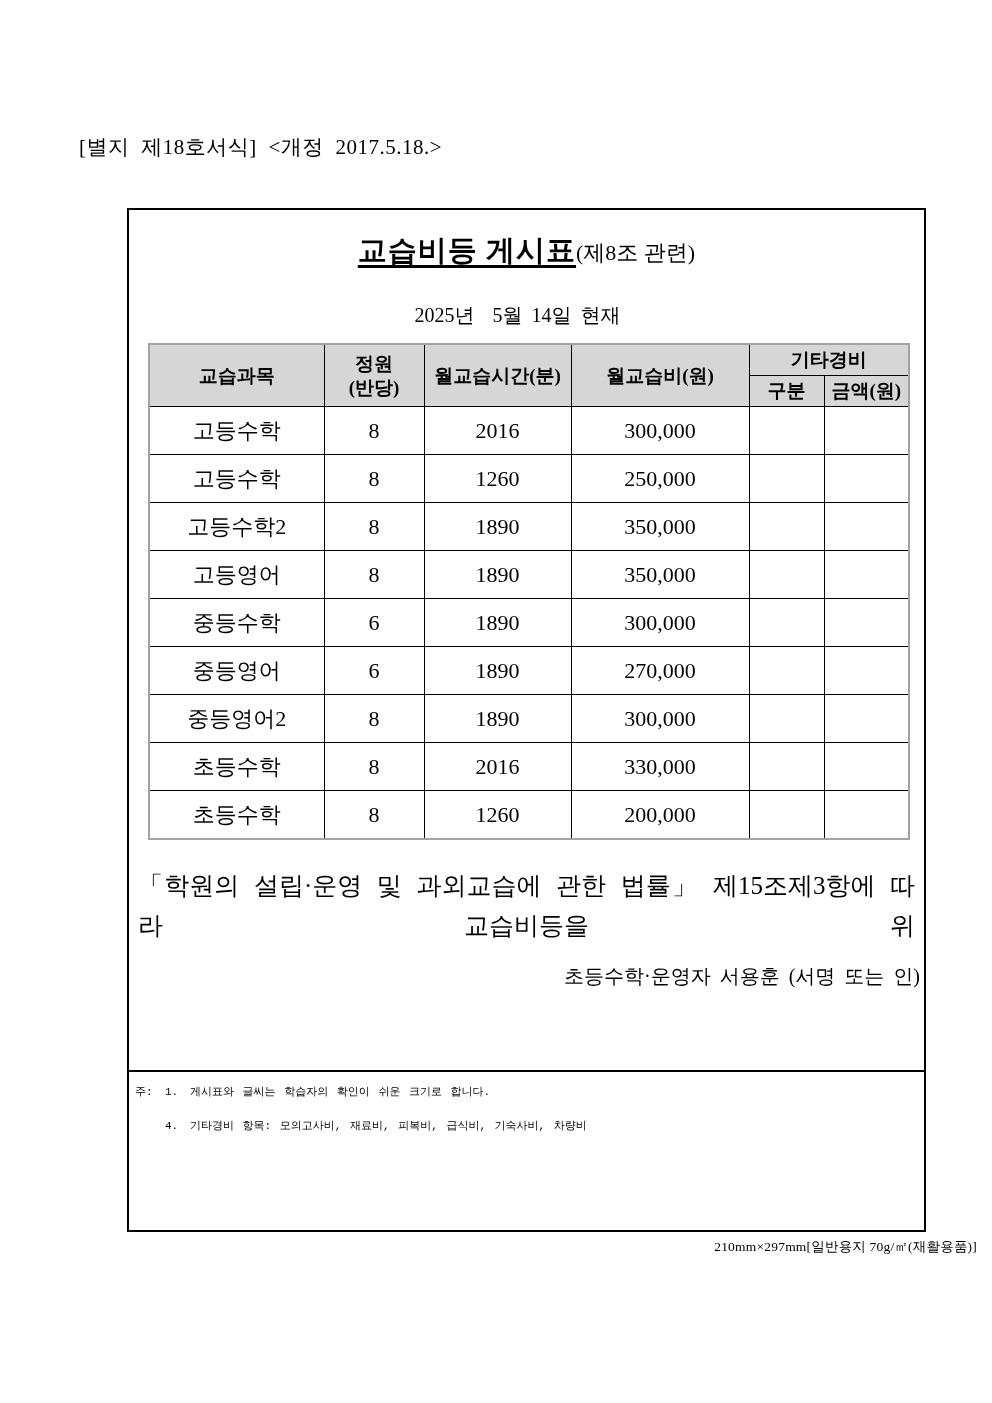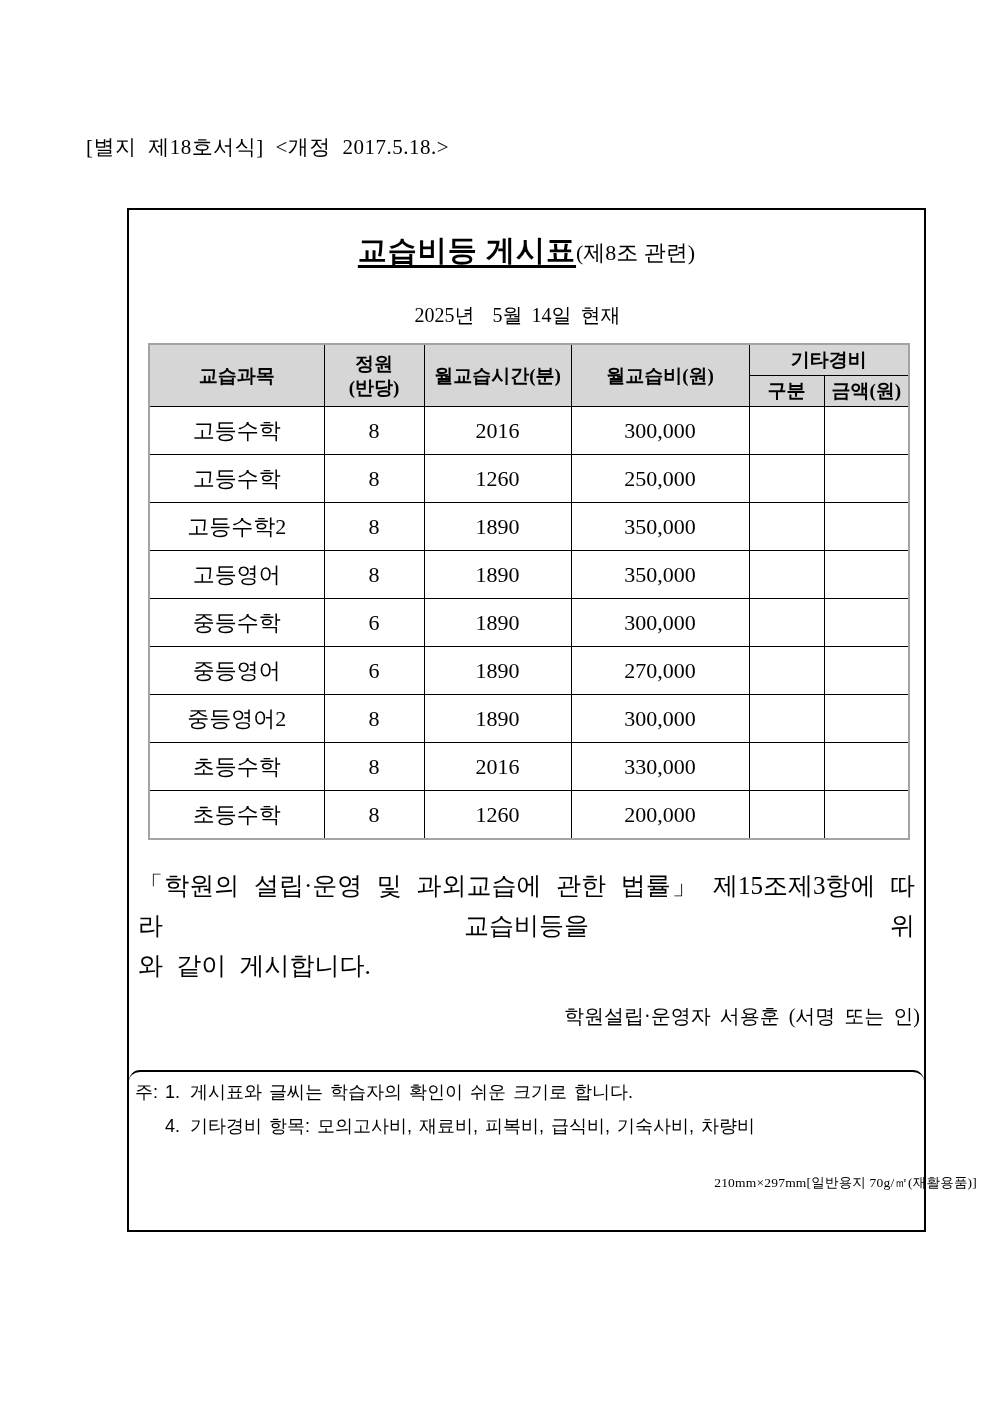--- a/index.html
+++ b/index.html
@@ -1,21 +1,21 @@
 <!DOCTYPE html>
 <html><head>
 <meta charset="utf-8">
 <style>
   html,body{margin:0;padding:0;}
   body{
     width:992px;height:1403px;position:relative;background:#ffffff;
     font-family:"Liberation Serif","DejaVu Serif",serif;color:#000;
   }
   .form-label{
-    position:absolute;left:86px;top:133px;
+    position:absolute;left:79px;top:133px;
     font-size:21px;letter-spacing:.5px;word-spacing:6px;white-space:pre;
   }
   .box{
     position:absolute;left:96px;top:208px;width:799px;height:1024px;
     border:2px solid #000;box-sizing:border-box;
     display:flex;flex-direction:column;margin-left:31px;
   }
   .box-upper{flex:1;padding:0 19px;box-sizing:border-box;}
   .title-block{margin-top:22px;text-align:center;line-height:36px;}
   .title-main{
@@ -48,30 +48,30 @@
     margin-top:22px;display:flex;justify-content:center;gap:52px;
     font-size:20px;line-height:24px;
   }
   .signature-line{
     margin-top:18px;text-align:right;font-size:20px;line-height:24px;
     margin-right:-15px;word-spacing:4px;
   }
   .box-notes{
     height:160px;border-top:2px solid #000;box-sizing:border-box;
     padding:3px 8px 0 6px;
-    font-family:Liberation Sans, sans-serif;
-    font-size:18px;line-height:34px;word-spacing:2px;border-radius:11px;
+    font-family:Liberation Mono, monospace;
+    font-size:11px;line-height:34px;word-spacing:2px;
   }
   .note-line{white-space:nowrap;}
   .note-label{display:inline-block;width:30px;}
   .note-spacer{display:inline-block;width:30px;}
   .note-num{display:inline-block;width:25px;}
   .note-cont{padding-left:34px;}
   .page-footer{
-    position:absolute;right:15px;top:1174px;
+    position:absolute;right:15px;top:1238px;
     font-size:13.5px;letter-spacing:.2px;
   }
 </style>
 </head>
 <body>
 
 <div class="form-label">[별지 제18호서식] &lt;개정 2017.5.18.&gt;</div>
 
 <div class="box">
   <div class="box-upper">
@@ -178,25 +178,24 @@
           <td>1260</td>
           <td>200,000</td>
           <td></td>
           <td></td>
         </tr>
       </tbody>
     </table>
 
     <div class="statement">
       <div class="statement-line1">「학원의 설립·운영 및 과외교습에 관한 법률」 제15조제3항에 따라 교습비등을 위</div>
-      <div class="statement-line2">와 같이 게시합니다.</div>
-    </div>
-
-
-    <div class="signature-line">학원설립·운영자 서용훈 (서명 또는 인)</div>
+    </div>
+
+
+    <div class="signature-line">초등수학·운영자 서용훈 (서명 또는 인)</div>
   </div>
 
   <div class="box-notes">
     <div class="note-line">
       <span class="note-label">주:</span><span class="note-num">1.</span><span>게시표와 글씨는 학습자의 확인이 쉬운 크기로 합니다.</span>
     </div>
     <div class="note-line">
       <span class="note-spacer"></span><span class="note-num">4.</span><span>기타경비 항목: 모의고사비, 재료비, 피복비, 급식비, 기숙사비, 차량비</span>
     </div>
   </div>

